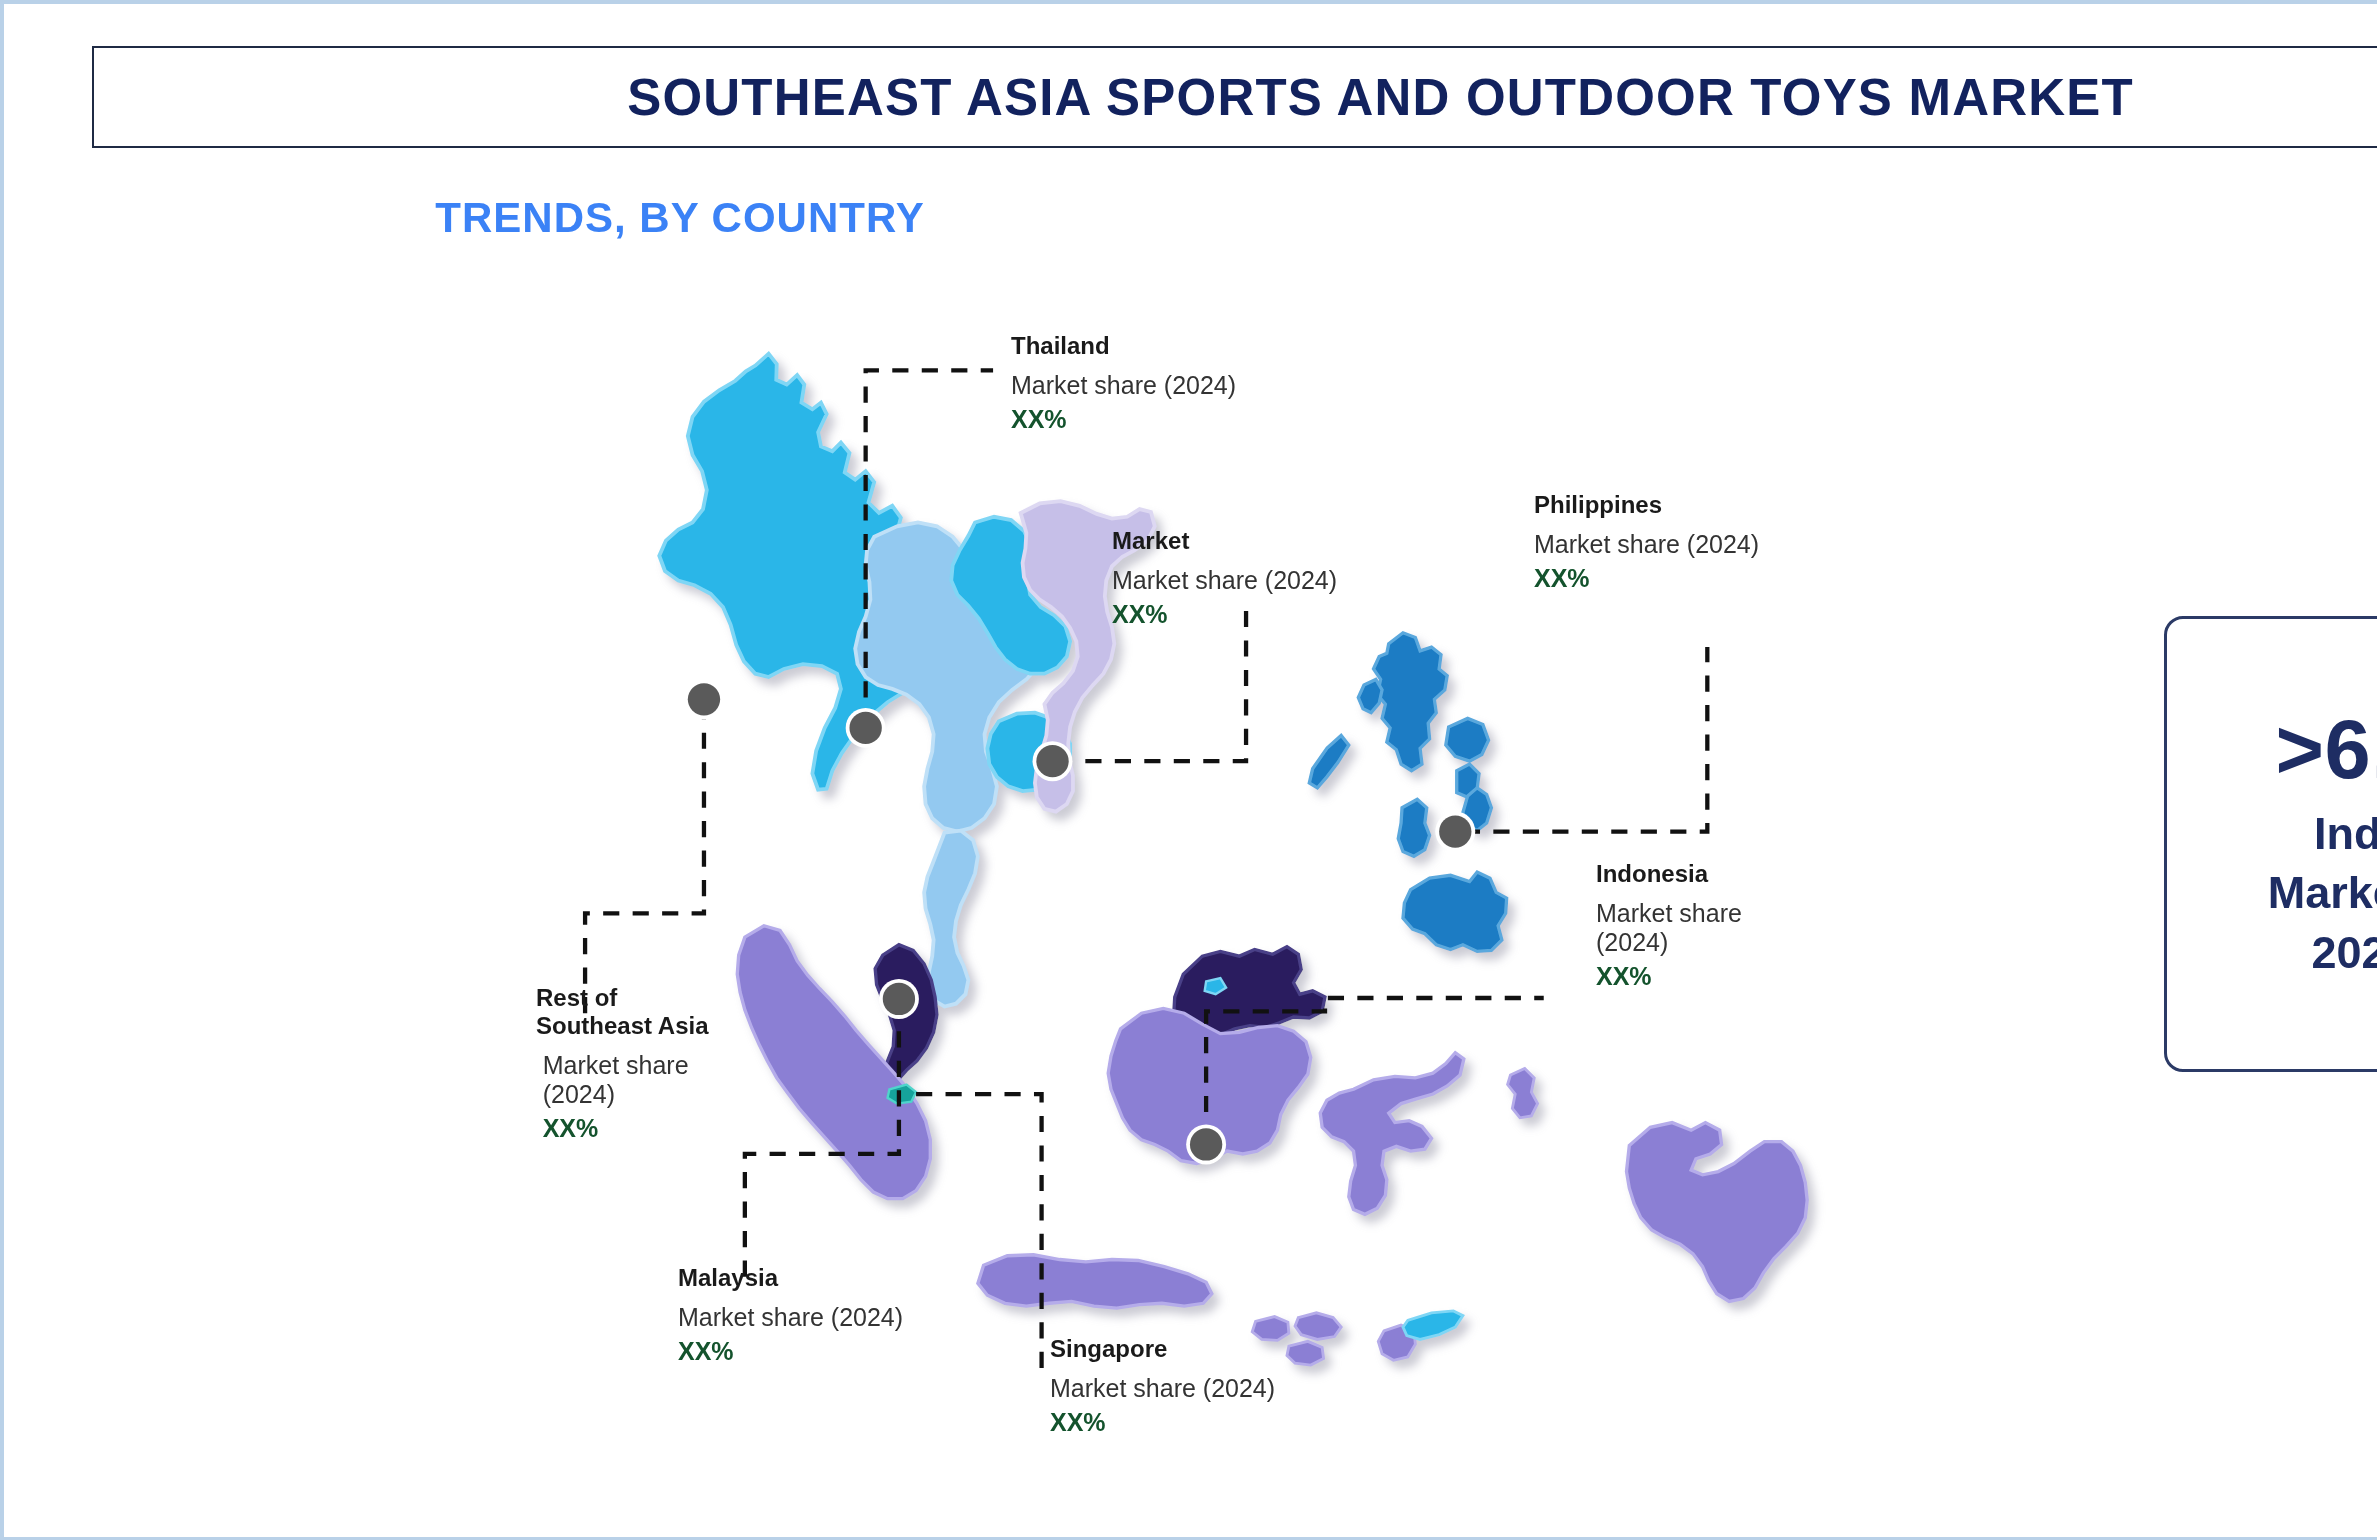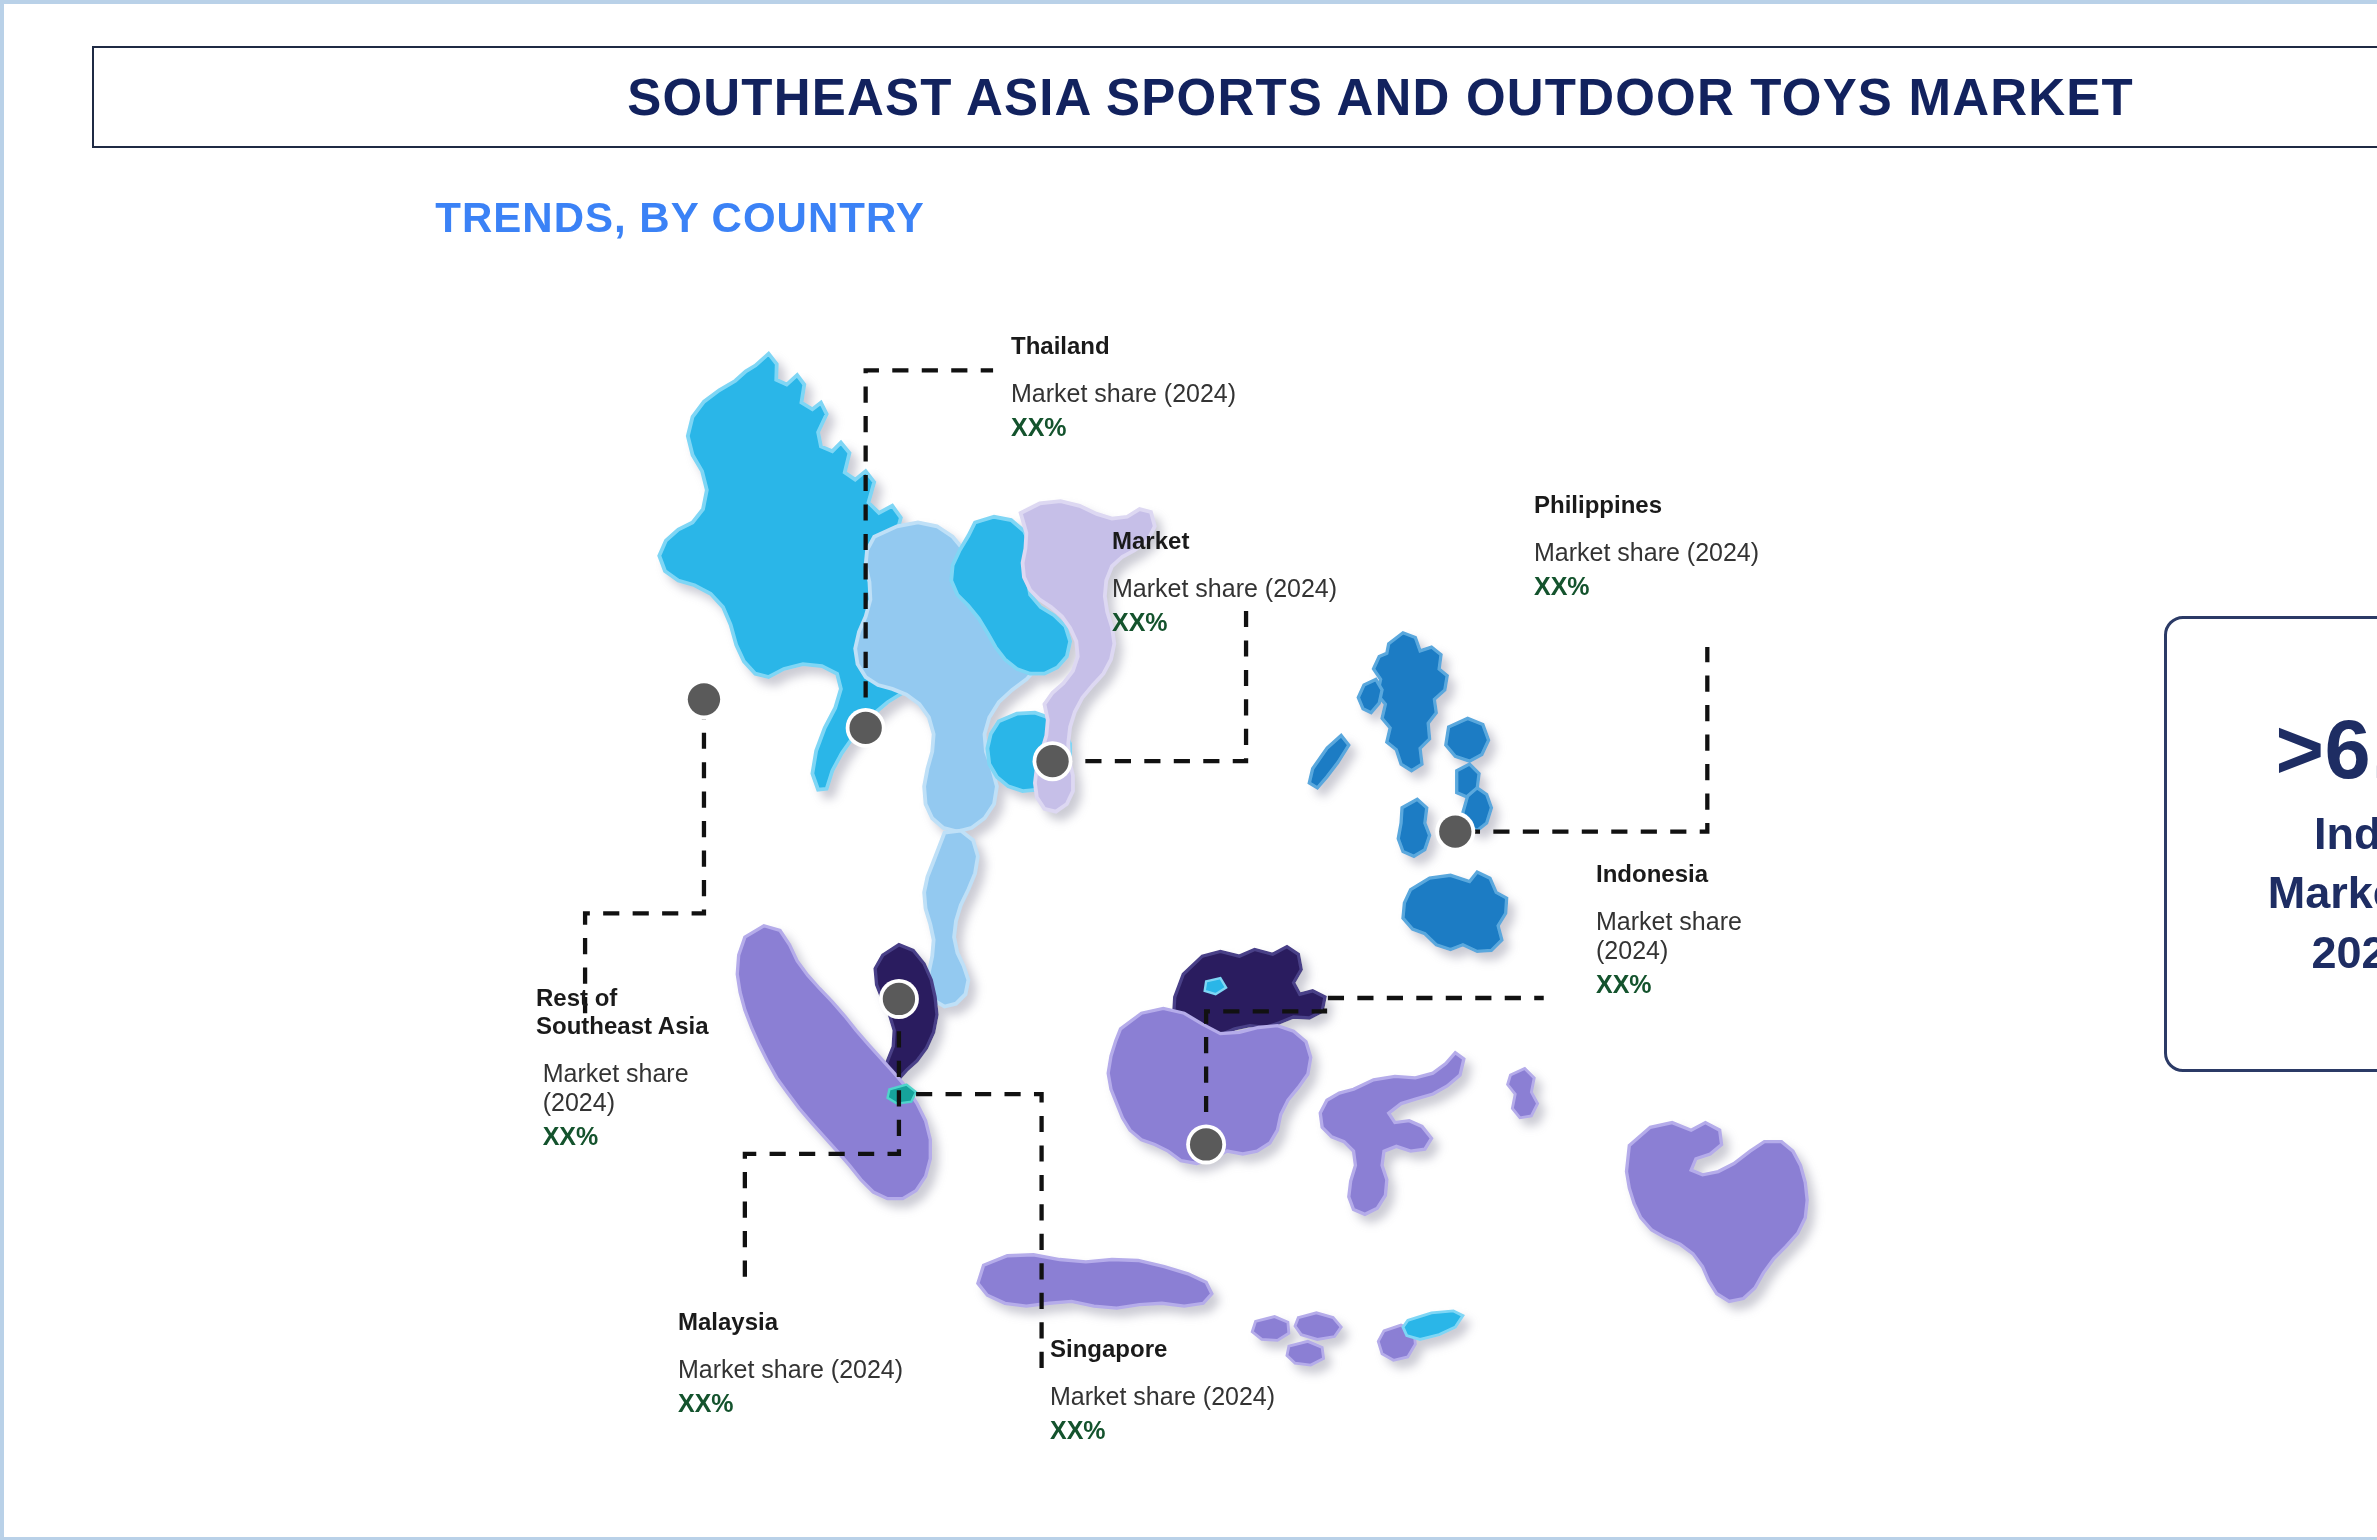--- a/index.html
+++ b/index.html
@@ -46,21 +46,21 @@
   #map-svg{position:absolute;left:0;top:0;width:2739px;height:1541px;}
 
   
   .callout{position:absolute;}
   .c-name{
     font-size:24px;font-weight:bold;color:#1a1a1a;
     line-height:1.17;white-space:pre-line;
   }
   .c-sub{
     font-size:25px;font-weight:normal;color:#333333;
-    line-height:1.17;white-space:pre-line;margin-top:19px;
+    line-height:1.17;white-space:pre-line;margin-top:11px;
   }
   .c-val{
     font-size:25px;font-weight:bold;color:#14532d;
     line-height:1.17;margin-top:4.8px;
   }
   .c-indent .c-sub, .c-indent .c-val{ margin-left:6.7px; }
 
   
   #cagr-card{
     position:absolute;left:2160px;top:612px;width:510px;height:456px;
@@ -313,21 +313,21 @@
   </div>
 
   <div class="callout c-indent" style="left:532px;top:980px;">
     <div class="c-name">Rest of
 Southeast Asia</div>
     <div class="c-sub">Market share
 (2024)</div>
     <div class="c-val">XX%</div>
   </div>
 
-  <div class="callout" style="left:674px;top:1304px;">
+  <div class="callout" style="left:674px;top:1260px;">
     <div class="c-name">Malaysia</div>
     <div class="c-sub">Market share (2024)</div>
     <div class="c-val">XX%</div>
   </div>
 
   <div class="callout" style="left:1046px;top:1331px;">
     <div class="c-name">Singapore</div>
     <div class="c-sub">Market share (2024)</div>
     <div class="c-val">XX%</div>
   </div>

